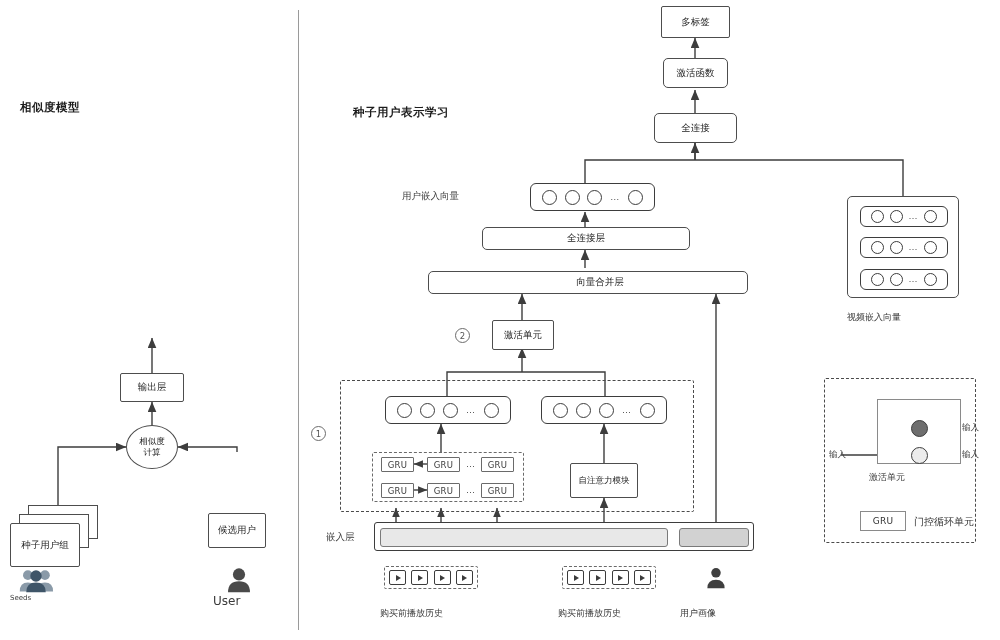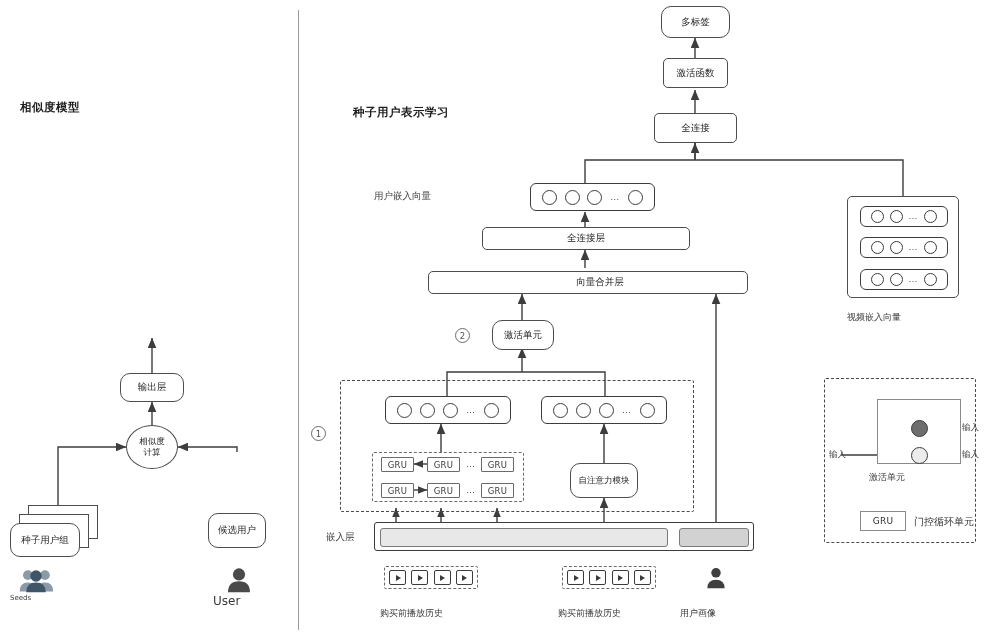--- a/index.html
+++ b/index.html
@@ -13,21 +13,21 @@
 
   .abs{position:absolute;box-sizing:border-box;}
 
   .panel-title{
     font-size:11.5px;color:#1d1d1d;font-weight:bold;letter-spacing:.5px;white-space:nowrap;
   }
   .side-label{font-size:9.5px;color:#3a3a3a;white-space:nowrap;}
   .cap{font-size:9px;color:#3a3a3a;white-space:nowrap;text-align:left;}
 
   .box{
-    border:1.2px solid #4d4d4d;background:#fff;border-radius:10px;
+    border:1.2px solid #4d4d4d;background:#fff;border-radius:2px;
     display:flex;align-items:center;justify-content:center;
     font-size:9.5px;color:#222;text-align:center;line-height:1.15;
   }
   .box.round{border-radius:5px;}
 
   .ellipse{
     border:1.2px solid #4d4d4d;background:#fff;border-radius:50%;
     display:flex;align-items:center;justify-content:center;
     font-size:8.5px;color:#222;text-align:center;line-height:1.25;
   }
@@ -158,21 +158,21 @@
   <div class="abs box" style="left:120px;top:373px;width:64px;height:29px;">输出层</div>
 
   <div class="abs ellipse" style="left:126px;top:425px;width:52px;height:44px;font-family:Liberation Serif, serif;">
     <span style="white-space:pre-line;">相似度
 计算</span>
   </div>
 
   <div class="abs" style="left:8px;top:505px;width:92px;height:54px;">
     <div class="abs stackcard" style="left:20px;top:0px;width:70px;height:34px;"></div>
     <div class="abs stackcard" style="left:11px;top:9px;width:70px;height:34px;"></div>
-    <div class="abs box stackcard" style="left:2px;top:18px;width:70px;height:34px;">
+    <div class="abs box stackcard" style="left:2px;top:18px;width:70px;height:44px;">
       <span>种子用户组</span>
     </div>
   </div>
 
   <div class="abs box" style="left:208px;top:513px;width:58px;height:35px;">候选用户</div>
 
   <div class="abs" style="left:18px;top:567px;width:36px;height:26px;">
     <svg viewBox="0 0 44 32" width="36" height="26">
       <g fill="#8a9aa8">
         <circle cx="12" cy="10" r="6"></circle>
@@ -199,21 +199,21 @@
   <div class="abs cap" style="left:213px;top:594px;width:52px;font-size:12px;">User</div>
 
   <div class="abs panel-title" style="left:353px;top:105px;">种子用户表示学习</div>
 
   <div class="abs box" style="left:661px;top:6px;width:69px;height:32px;">多标签</div>
 
   <div class="abs box round" style="left:663px;top:58px;width:65px;height:30px;">激活函数</div>
 
   <div class="abs box round" style="left:654px;top:113px;width:83px;height:30px;">全连接</div>
 
-  <div class="abs side-label" style="left:374px;top:190px;">用户嵌入向量</div>
+  <div class="abs side-label" style="left:402px;top:190px;">用户嵌入向量</div>
 
   <div class="abs vecbox" style="left:530px;top:183px;width:125px;height:28px;">
     <span class="dot" style="width:13px;height:13px;"></span>
     <span class="dot" style="width:13px;height:13px;"></span>
     <span class="dot" style="width:13px;height:13px;"></span>
     <span class="ell">…</span>
     <span class="dot" style="width:13px;height:13px;"></span>
   </div>
 
   <div class="abs box round" style="left:482px;top:227px;width:208px;height:23px;text-align:right;">全连接层</div>

